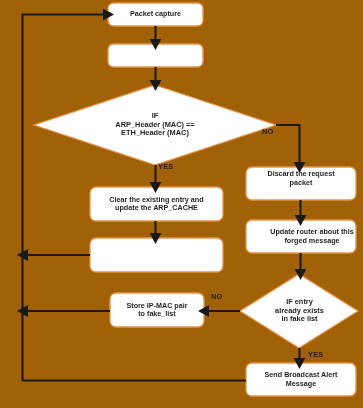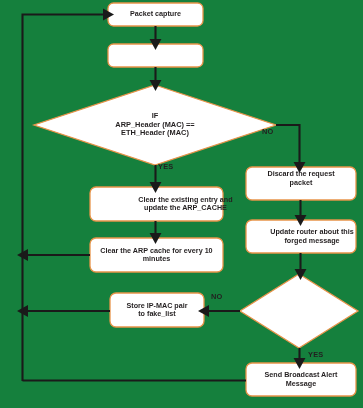--- a/index.html
+++ b/index.html
@@ -8,21 +8,21 @@
     padding: 0;
     background: #ffffff;
   }
   body {
     font-family: "Liberation Sans", sans-serif;
   }
   #canvas {
     position: relative;
     width: 363px;
     height: 408px;
-    background: #15803d;
+    background: #a16207;
     overflow: hidden;
   }
   #flow-svg {
     position: absolute;
     top: 0;
     left: 0;
     width: 363px;
     height: 408px;
   }
   .node-label {
@@ -124,32 +124,33 @@
     </g>
   </svg>
 
   <div class="node-label proc-label" style="left:108px; top:3px; width:95px; height:23px;">Packet capture</div>
 
 
   <div class="node-label dec-label" style="left:64px; top:102px; width:182px; height:46px;">IF
 ARP_Header (MAC) ==
 ETH_Header (MAC)</div>
 
-  <div class="node-label proc-label" style="left:90px; top:187px; width:133px; height:34px;margin-left:29px;">Clear the existing entry and
+  <div class="node-label proc-label" style="left:90px; top:187px; width:133px; height:34px;">Clear the existing entry and
 update the ARP_CACHE</div>
 
-  <div class="node-label proc-label" style="left:90px; top:238px; width:133px; height:34px;">Clear the ARP cache for every 10
-minutes</div>
 
   <div class="node-label proc-label" style="left:246px; top:167px; width:110px; height:23px;">Discard the request
 packet</div>
 
   <div class="node-label proc-label" style="left:246px; top:220px; width:132px; height:33px;">Update router about this
 forged message</div>
 
+  <div class="node-label dec-label" style="left:256px; top:288px; width:87px; height:46px;">IF entry
+already exists
+in fake list</div>
 
   <div class="node-label proc-label" style="left:110px; top:293px; width:94px; height:34px;">Store IP-MAC pair
 to fake_list</div>
 
   <div class="node-label proc-label" style="left:246px; top:363px; width:110px; height:33px;">Send Broadcast Alert
 Message</div>
 
   <div class="edge-label" style="left:262px; top:127px;">NO</div>
 
   <div class="edge-label" style="left:158px; top:162px;">YES</div>

